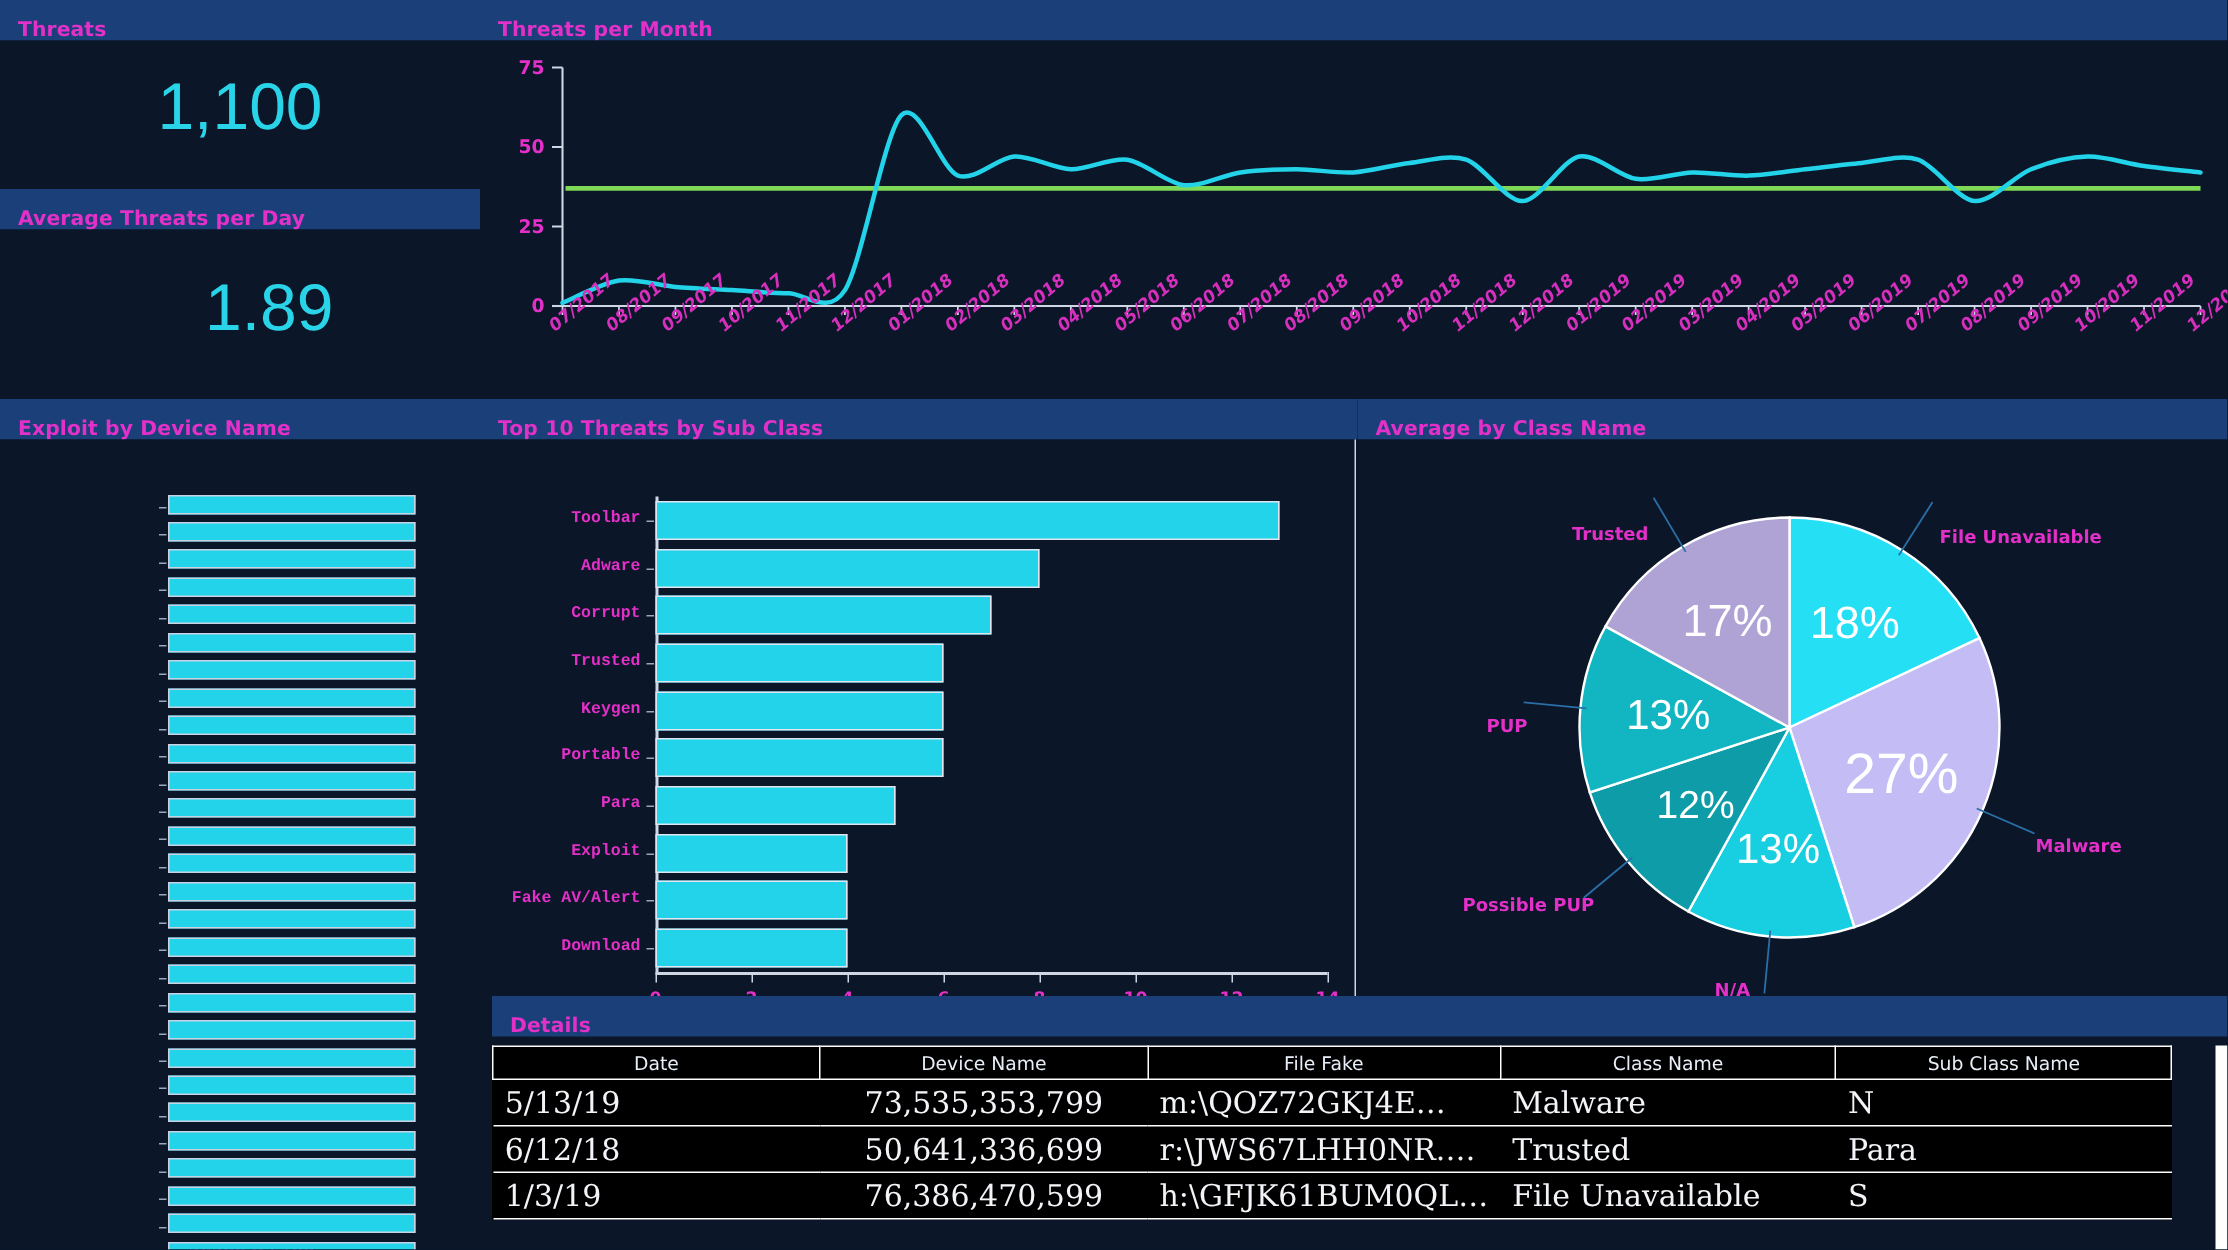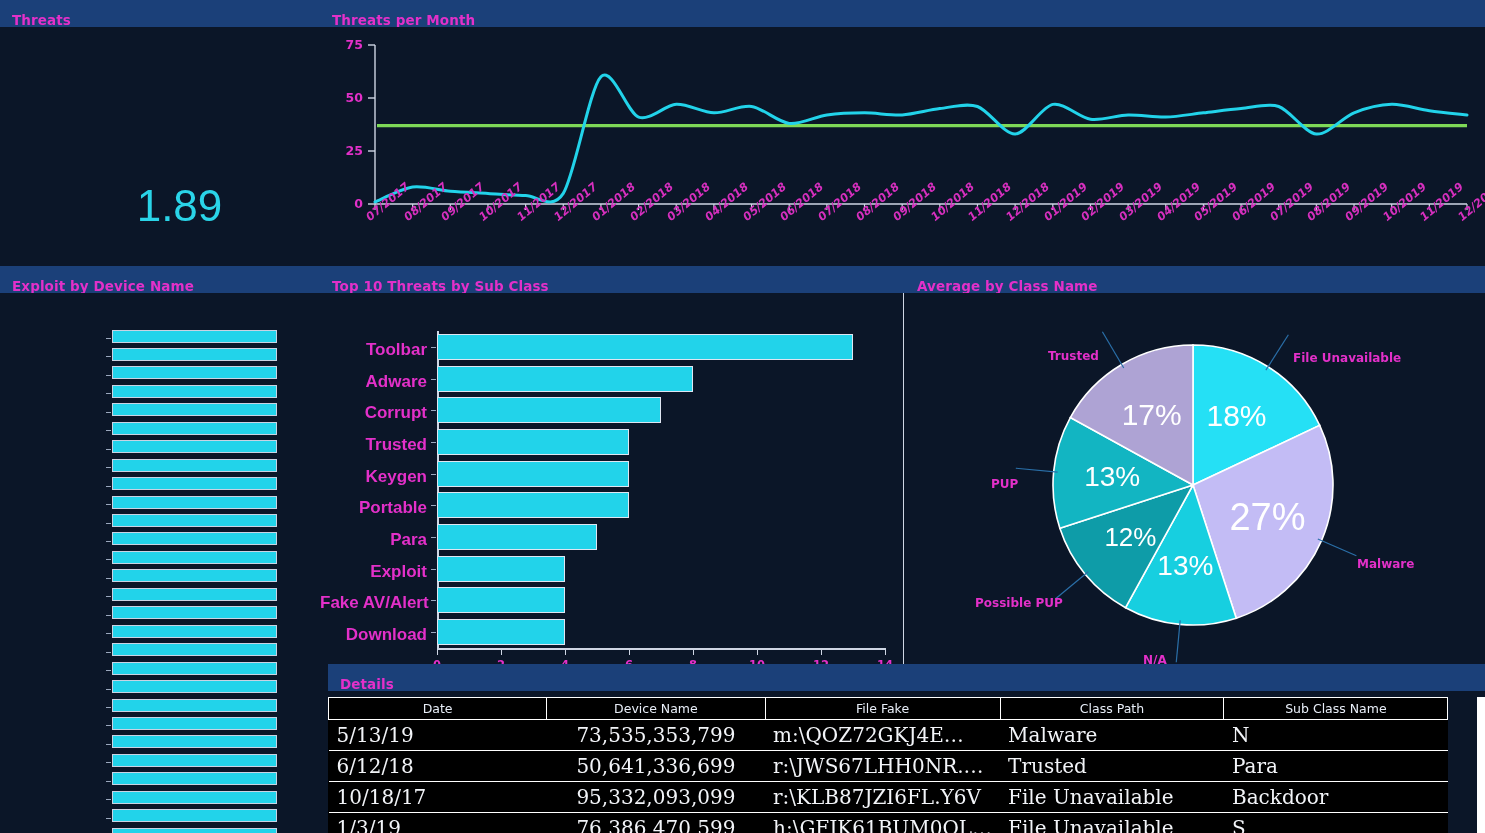--- a/index.html
+++ b/index.html
@@ -12,22 +12,22 @@
     color:#e330c9;letter-spacing:.1px;font-family:"DejaVu Sans",sans-serif;}
   .pbody{position:absolute;left:0;top:27px;right:0;bottom:0;background:#0b1628;}
 
   .kpi{position:absolute;left:0;right:0;text-align:center;color:#2ad4e8;
        font-size:44px;font-weight:400;font-family:"Liberation Sans",sans-serif;}
 
   
   .vdiv{position:absolute;width:1px;background:#cfd6e4;}
 
   
-  .bcat{position:absolute;right:0;font-size:17px;font-weight:bold;color:#e330c9;
-        text-align:right;font-family:Liberation Sans, sans-serif;white-space:nowrap;}
+  .bcat{position:absolute;right:0;font-size:11px;font-weight:bold;color:#e330c9;
+        text-align:right;font-family:Liberation Mono, monospace;white-space:nowrap;}
   .bbar{position:absolute;background:#22d3ea;border:1px solid #dfe6f2;box-sizing:border-box;}
   .axisline{position:absolute;background:#cfd6e4;}
   .tick{position:absolute;width:1px;background:#cfd6e4;}
   .tlab{position:absolute;font-size:11.5px;font-weight:bold;color:#e330c9;
         text-align:center;font-family:"DejaVu Sans",sans-serif;}
 
   
   .dname{position:absolute;right:0;font-size:11px;font-weight:bold;color:#e330c9;
          text-align:right;white-space:nowrap;font-family:"DejaVu Sans",sans-serif;}
   .dbar{position:absolute;background:#22d3ea;border:1px solid #c9d3e3;box-sizing:border-box;}
@@ -62,23 +62,29 @@
 </style>
 </head>
 <body>
 
 <div class="dash">
 
   <div class="panel" style="left:0;top:0;width:320px;height:126px;">
     <div class="phead">
       <span>Threats</span>
     </div>
+    <div class="pbody">
+      <div class="kpi" style="top:20px;">1,100</div>
+    </div>
   </div>
 
   <div class="panel" style="left:0;top:126px;width:320px;height:140px;">
+    <div class="phead">
+      <span>Average Threats per Day</span>
+    </div>
     <div class="pbody">
       <div class="kpi" style="top:28px;margin-left:39px;">1.89</div>
     </div>
   </div>
 
   <div class="panel" style="left:320px;top:0;width:1165px;height:266px;">
     <div class="phead">
       <span>Threats per Month</span>
     </div>
     <div class="pbody">
@@ -302,47 +308,40 @@
   <div class="panel" style="left:320px;top:664px;width:1165px;height:169px;">
     <div class="phead" style="left:8px;width:1157px;">
       <span>Details</span>
     </div>
     <table class="tbl" id="detailsTable">
       <thead>
           <tr id="detailsHeadRow">
             <th style="width: 19.5%;">Date</th>
             <th style="width: 19.5%;">Device Name</th>
             <th style="width: 21%;">File Fake</th>
-            <th style="width: 20%;">Class Path</th>
+            <th style="width: 20%;">Class Name</th>
             <th style="width: 20%;">Sub Class Name</th>
           </tr>
         </thead>
       <tbody id="detailsBody">
           <tr>
             <td class="c-date">5/13/19</td>
             <td class="c-dev">73,535,353,799</td>
             <td>m:\QOZ72GKJ4E…</td>
             <td>Malware</td>
             <td>N</td>
           </tr>
           <tr>
             <td class="c-date">6/12/18</td>
             <td class="c-dev">50,641,336,699</td>
             <td>r:\JWS67LHH0NR.…</td>
             <td>Trusted</td>
             <td>Para</td>
           </tr>
           <tr>
-            <td class="c-date">10/18/17</td>
-            <td class="c-dev">95,332,093,099</td>
-            <td>r:\KLB87JZI6FL.Y6V</td>
-            <td>File Unavailable</td>
-            <td>Backdoor</td>
-          </tr>
-          <tr>
             <td class="c-date">1/3/19</td>
             <td class="c-dev">76,386,470,599</td>
             <td>h:\GFJK61BUM0QL…</td>
             <td>File Unavailable</td>
             <td>S</td>
           </tr>
         </tbody>
     </table>
     <div class="scrollbar" style="left:1157px;top:33px;width:8px;height:136px;"></div>
   </div>

